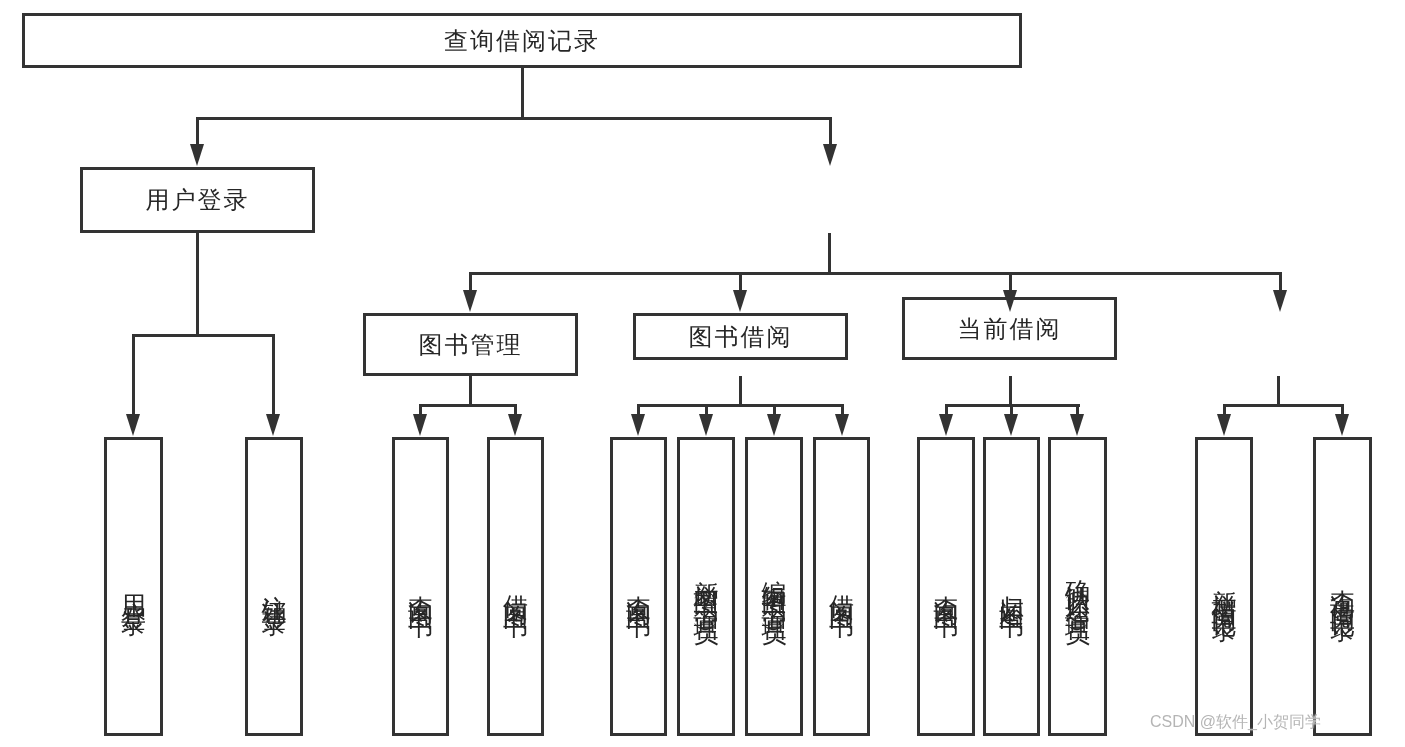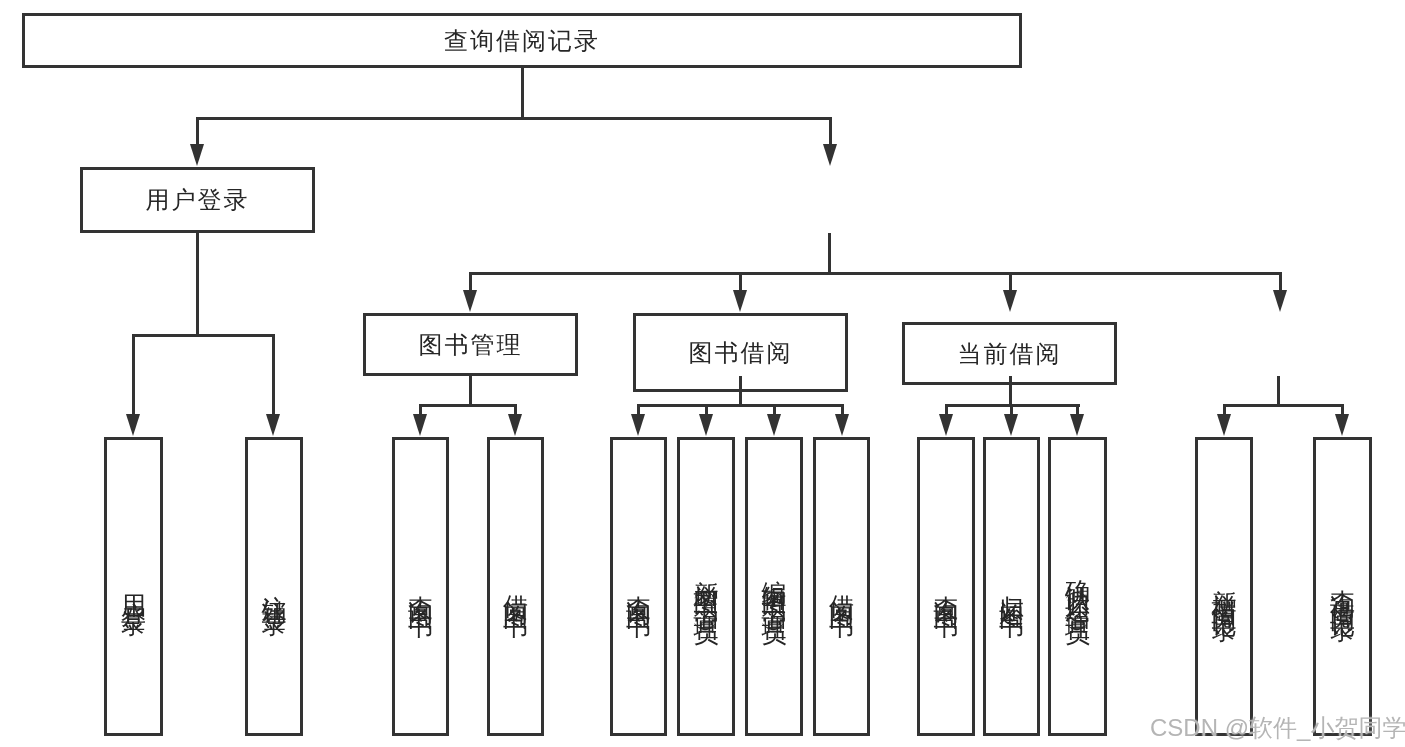--- a/index.html
+++ b/index.html
@@ -50,21 +50,21 @@
     width: 0;
     height: 0;
     border-left: 7px solid transparent;
     border-right: 7px solid transparent;
     border-top: 22px solid var(--line);
   }
   .watermark {
     position: absolute;
     left: 1150px;
     top: 712px;
-    font-size: 24px;
+    font-size: 16px;
     color: var(--watermark);
     white-space: nowrap;
     text-shadow: 0 0 2px #ffffff;
   }
 </style>
 </head>
 <body>
 
 <div class="canvas">
 
@@ -72,24 +72,24 @@
     <span class="lbl">查询借阅记录</span>
   </div>
 
   <div class="node h" style="left:80px; top:167px; width:235px; height:66px">
     <span class="lbl">用户登录</span>
   </div>
 
   <div class="node h" style="left:363px; top:313px; width:215px; height:63px">
     <span class="lbl">图书管理</span>
   </div>
-  <div class="node h" style="left:633px; top:313px; width:215px; height:79px">
+  <div class="node h" style="left:633px; top:313px; width:215px; height:47px">
     <span class="lbl">图书借阅</span>
   </div>
-  <div class="node h" style="left:902px; top:322px; width:215px; height:63px">
+  <div class="node h" style="left:902px; top:297px; width:215px; height:63px">
     <span class="lbl">当前借阅</span>
   </div>
 
   <div class="node v" style="left:104px; top:437px; width:59px; height:299px">
     <span class="vlbl">用户登录</span>
   </div>
   <div class="node v" style="left:245px; top:437px; width:58px; height:299px">
     <span class="vlbl">注销登录</span>
   </div>
 

